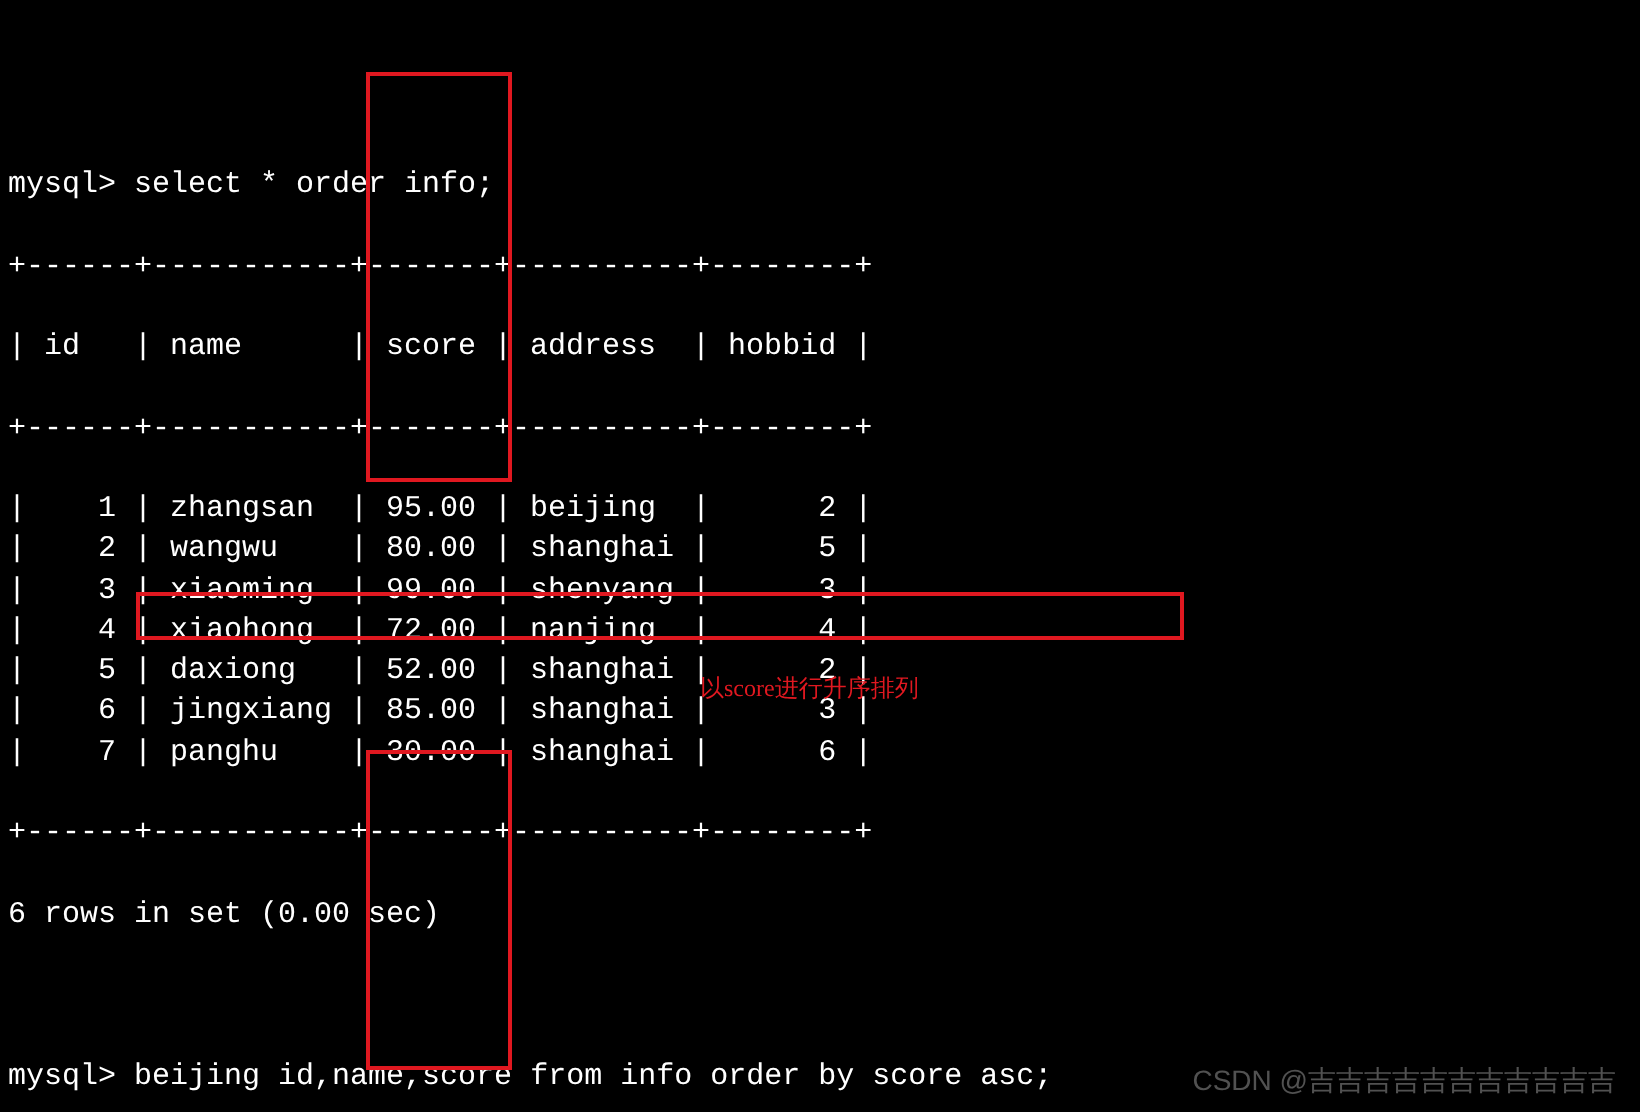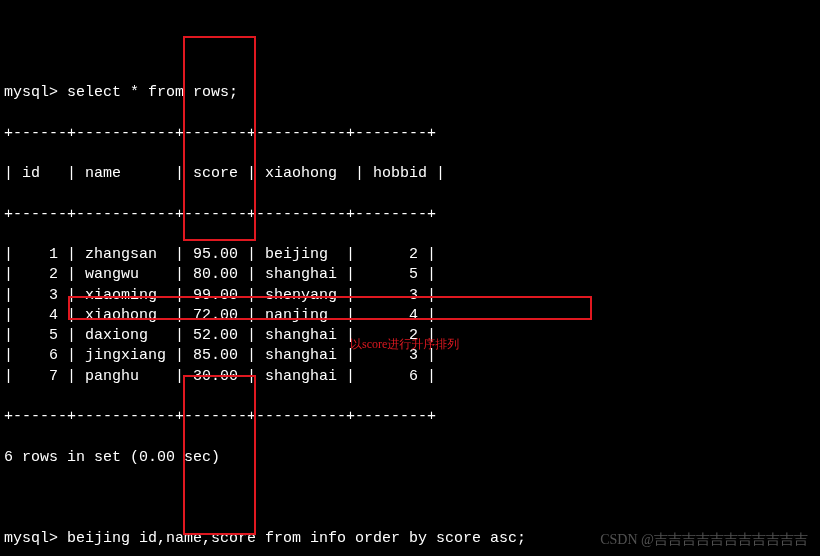--- a/index.html
+++ b/index.html
@@ -35,33 +35,33 @@
       font-family: Liberation Serif, serif;
       font-size: 12px;
       white-space: normal;
       line-height: 1.6;
     }
     .watermark {
       position: absolute;
       right: 12px;
       bottom: 6px;
       color: rgba(180,180,180,0.45);
-      font-family: Liberation Serif, serif;
+      font-family: Liberation Sans, sans-serif;
       font-size: 14px;
       white-space: nowrap;
     }
   </style>
 </head>
 <body>
 
 
 
-<span class="line"><span>mysql&gt;</span> <span>select * from rows;</span></span>
+<span class="line"><span>mysql&gt;</span> <span>select * order info;</span></span>
 <span class="line">+------+-----------+-------+----------+--------+</span>
-<span class="line" id="header1">| id   | name      | score | xiaohong  | hobbid |</span>
+<span class="line" id="header1">| id   | name      | score | address  | hobbid |</span>
 <span class="line">+------+-----------+-------+----------+--------+</span>
 <div id="body1"><span class="line">|    1 | zhangsan  | 95.00 | beijing  |      2 |</span><span class="line">|    2 | wangwu    | 80.00 | shanghai |      5 |</span><span class="line">|    3 | xiaoming  | 99.00 | shenyang |      3 |</span><span class="line">|    4 | xiaohong  | 72.00 | nanjing  |      4 |</span><span class="line">|    5 | daxiong   | 52.00 | shanghai |      2 |</span><span class="line">|    6 | jingxiang | 85.00 | shanghai |      3 |</span><span class="line">|    7 | panghu    | 30.00 | shanghai |      6 |</span></div>
 <span class="line">+------+-----------+-------+----------+--------+</span>
 <span class="line">6 rows in set (0.00 sec)</span>
 <span class="line"> </span>
 <span class="line"><span>mysql&gt;</span> <span>beijing id,name,score from info order by score asc;</span></span>
 
 
 
 

